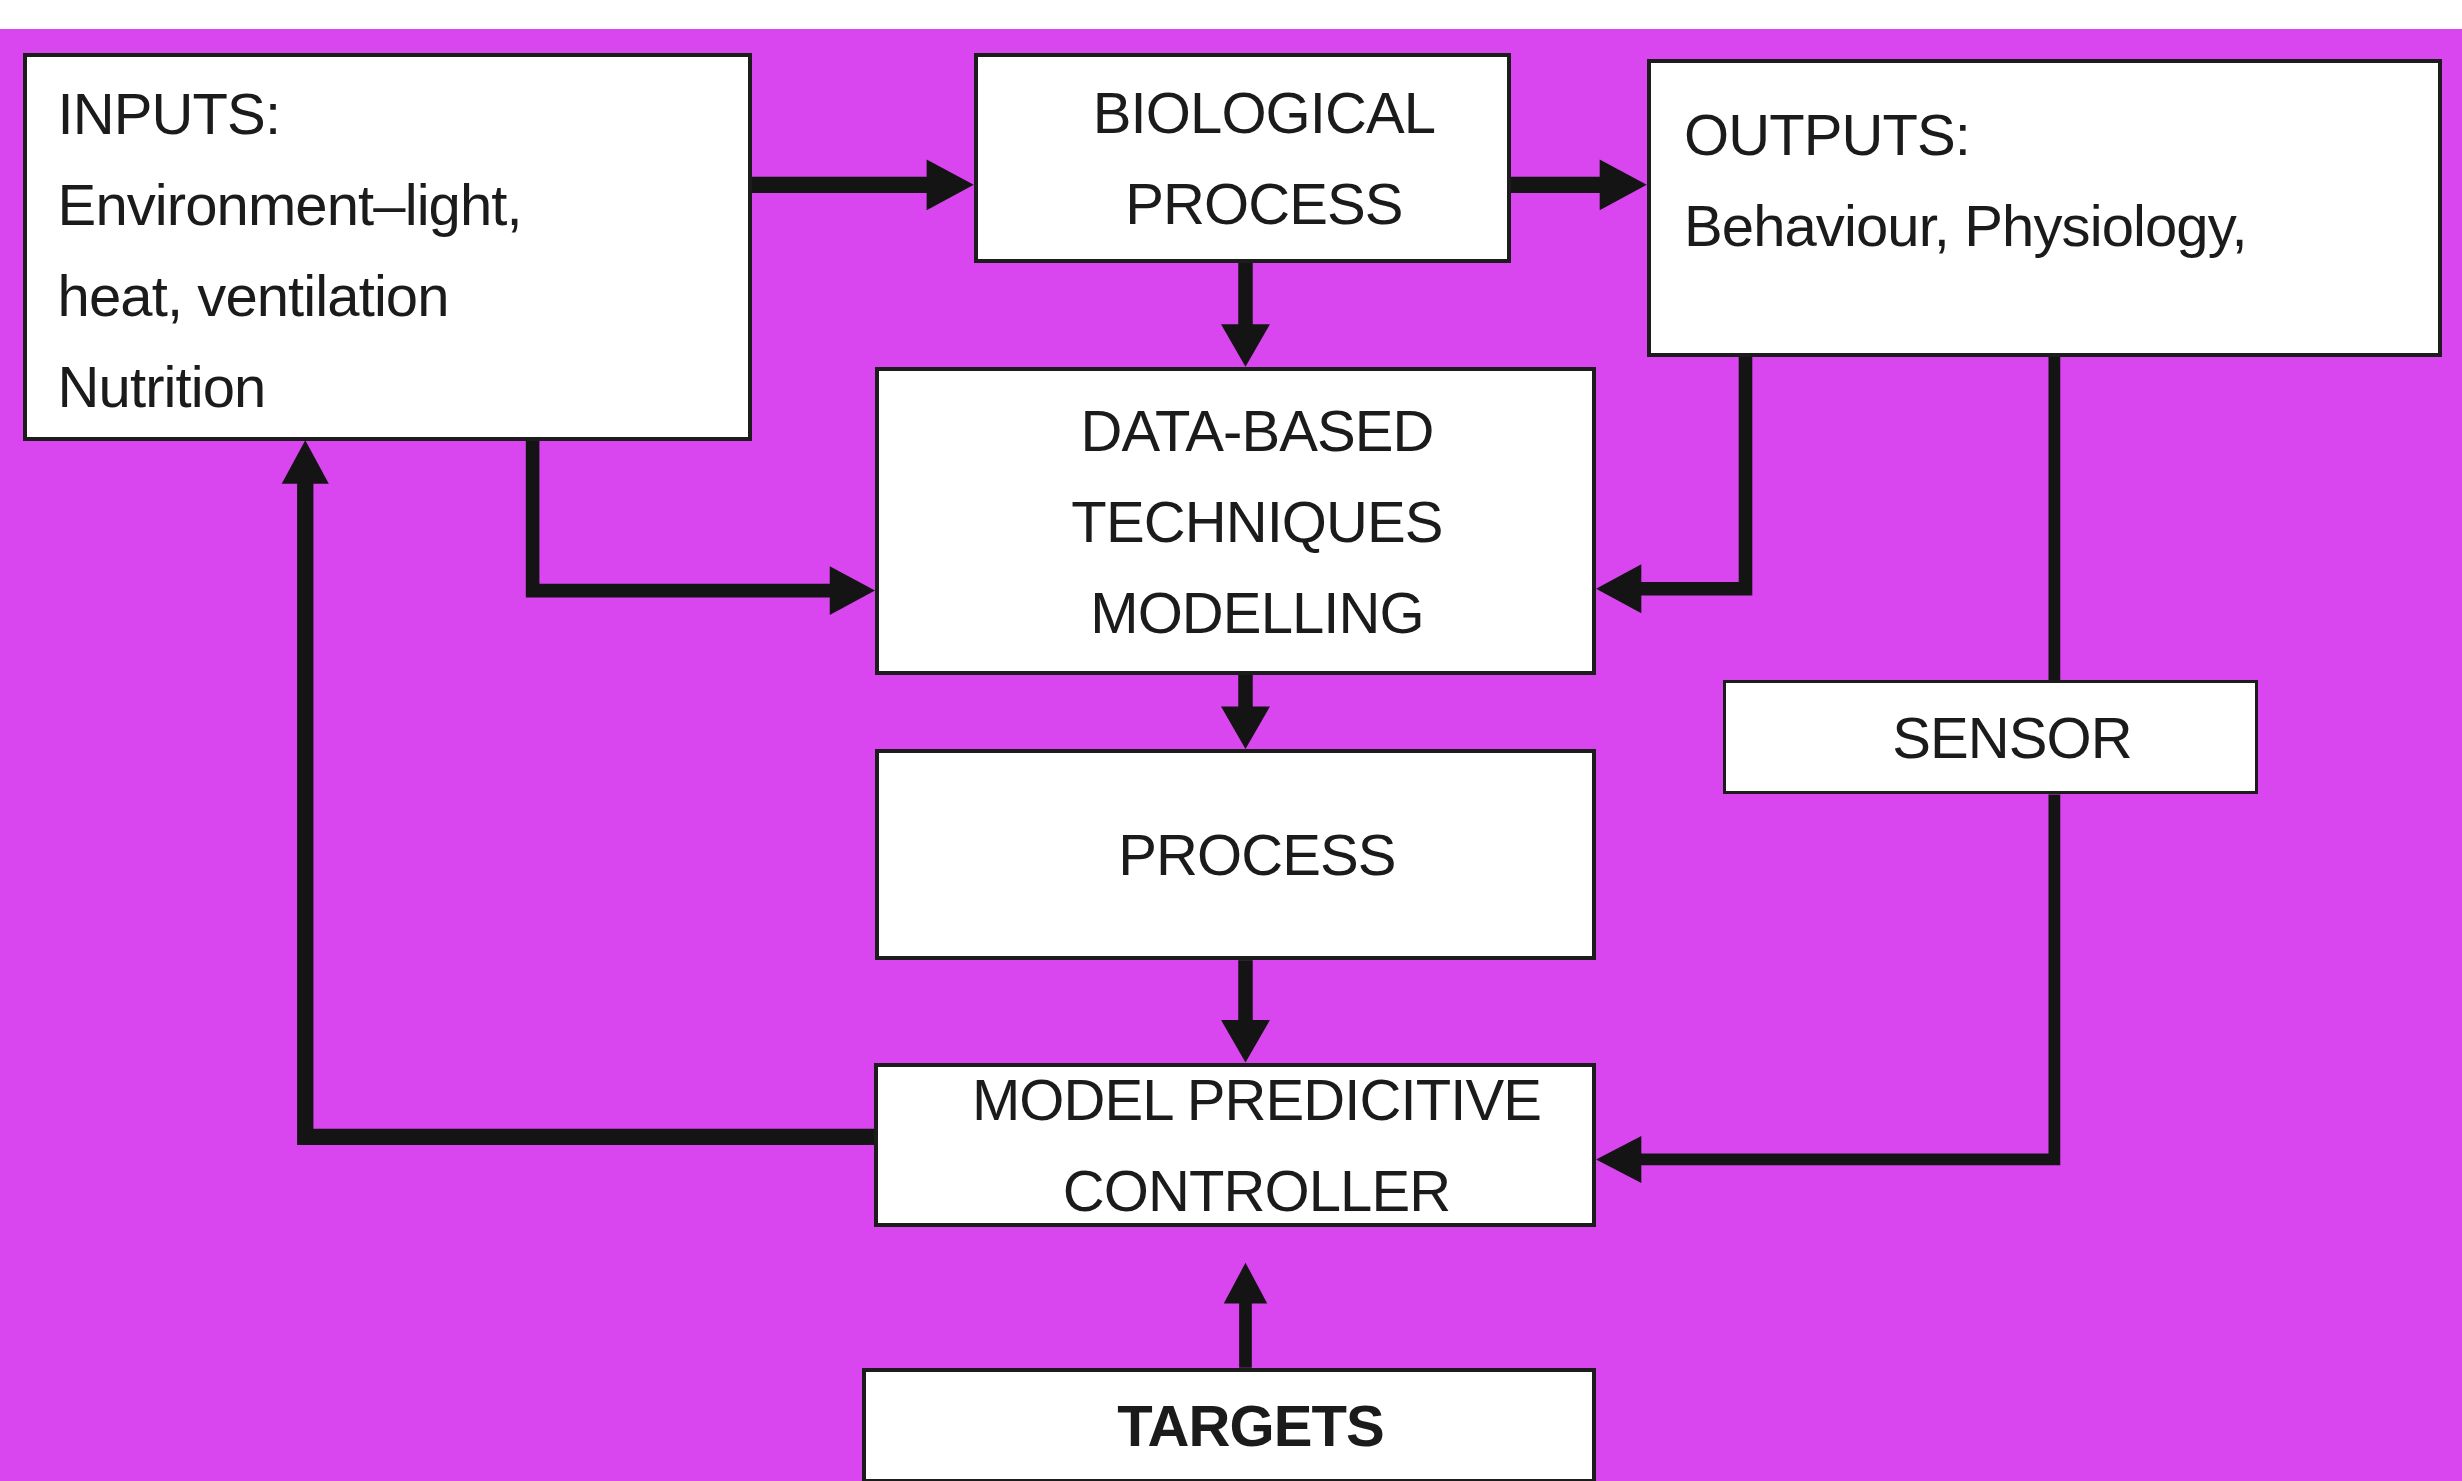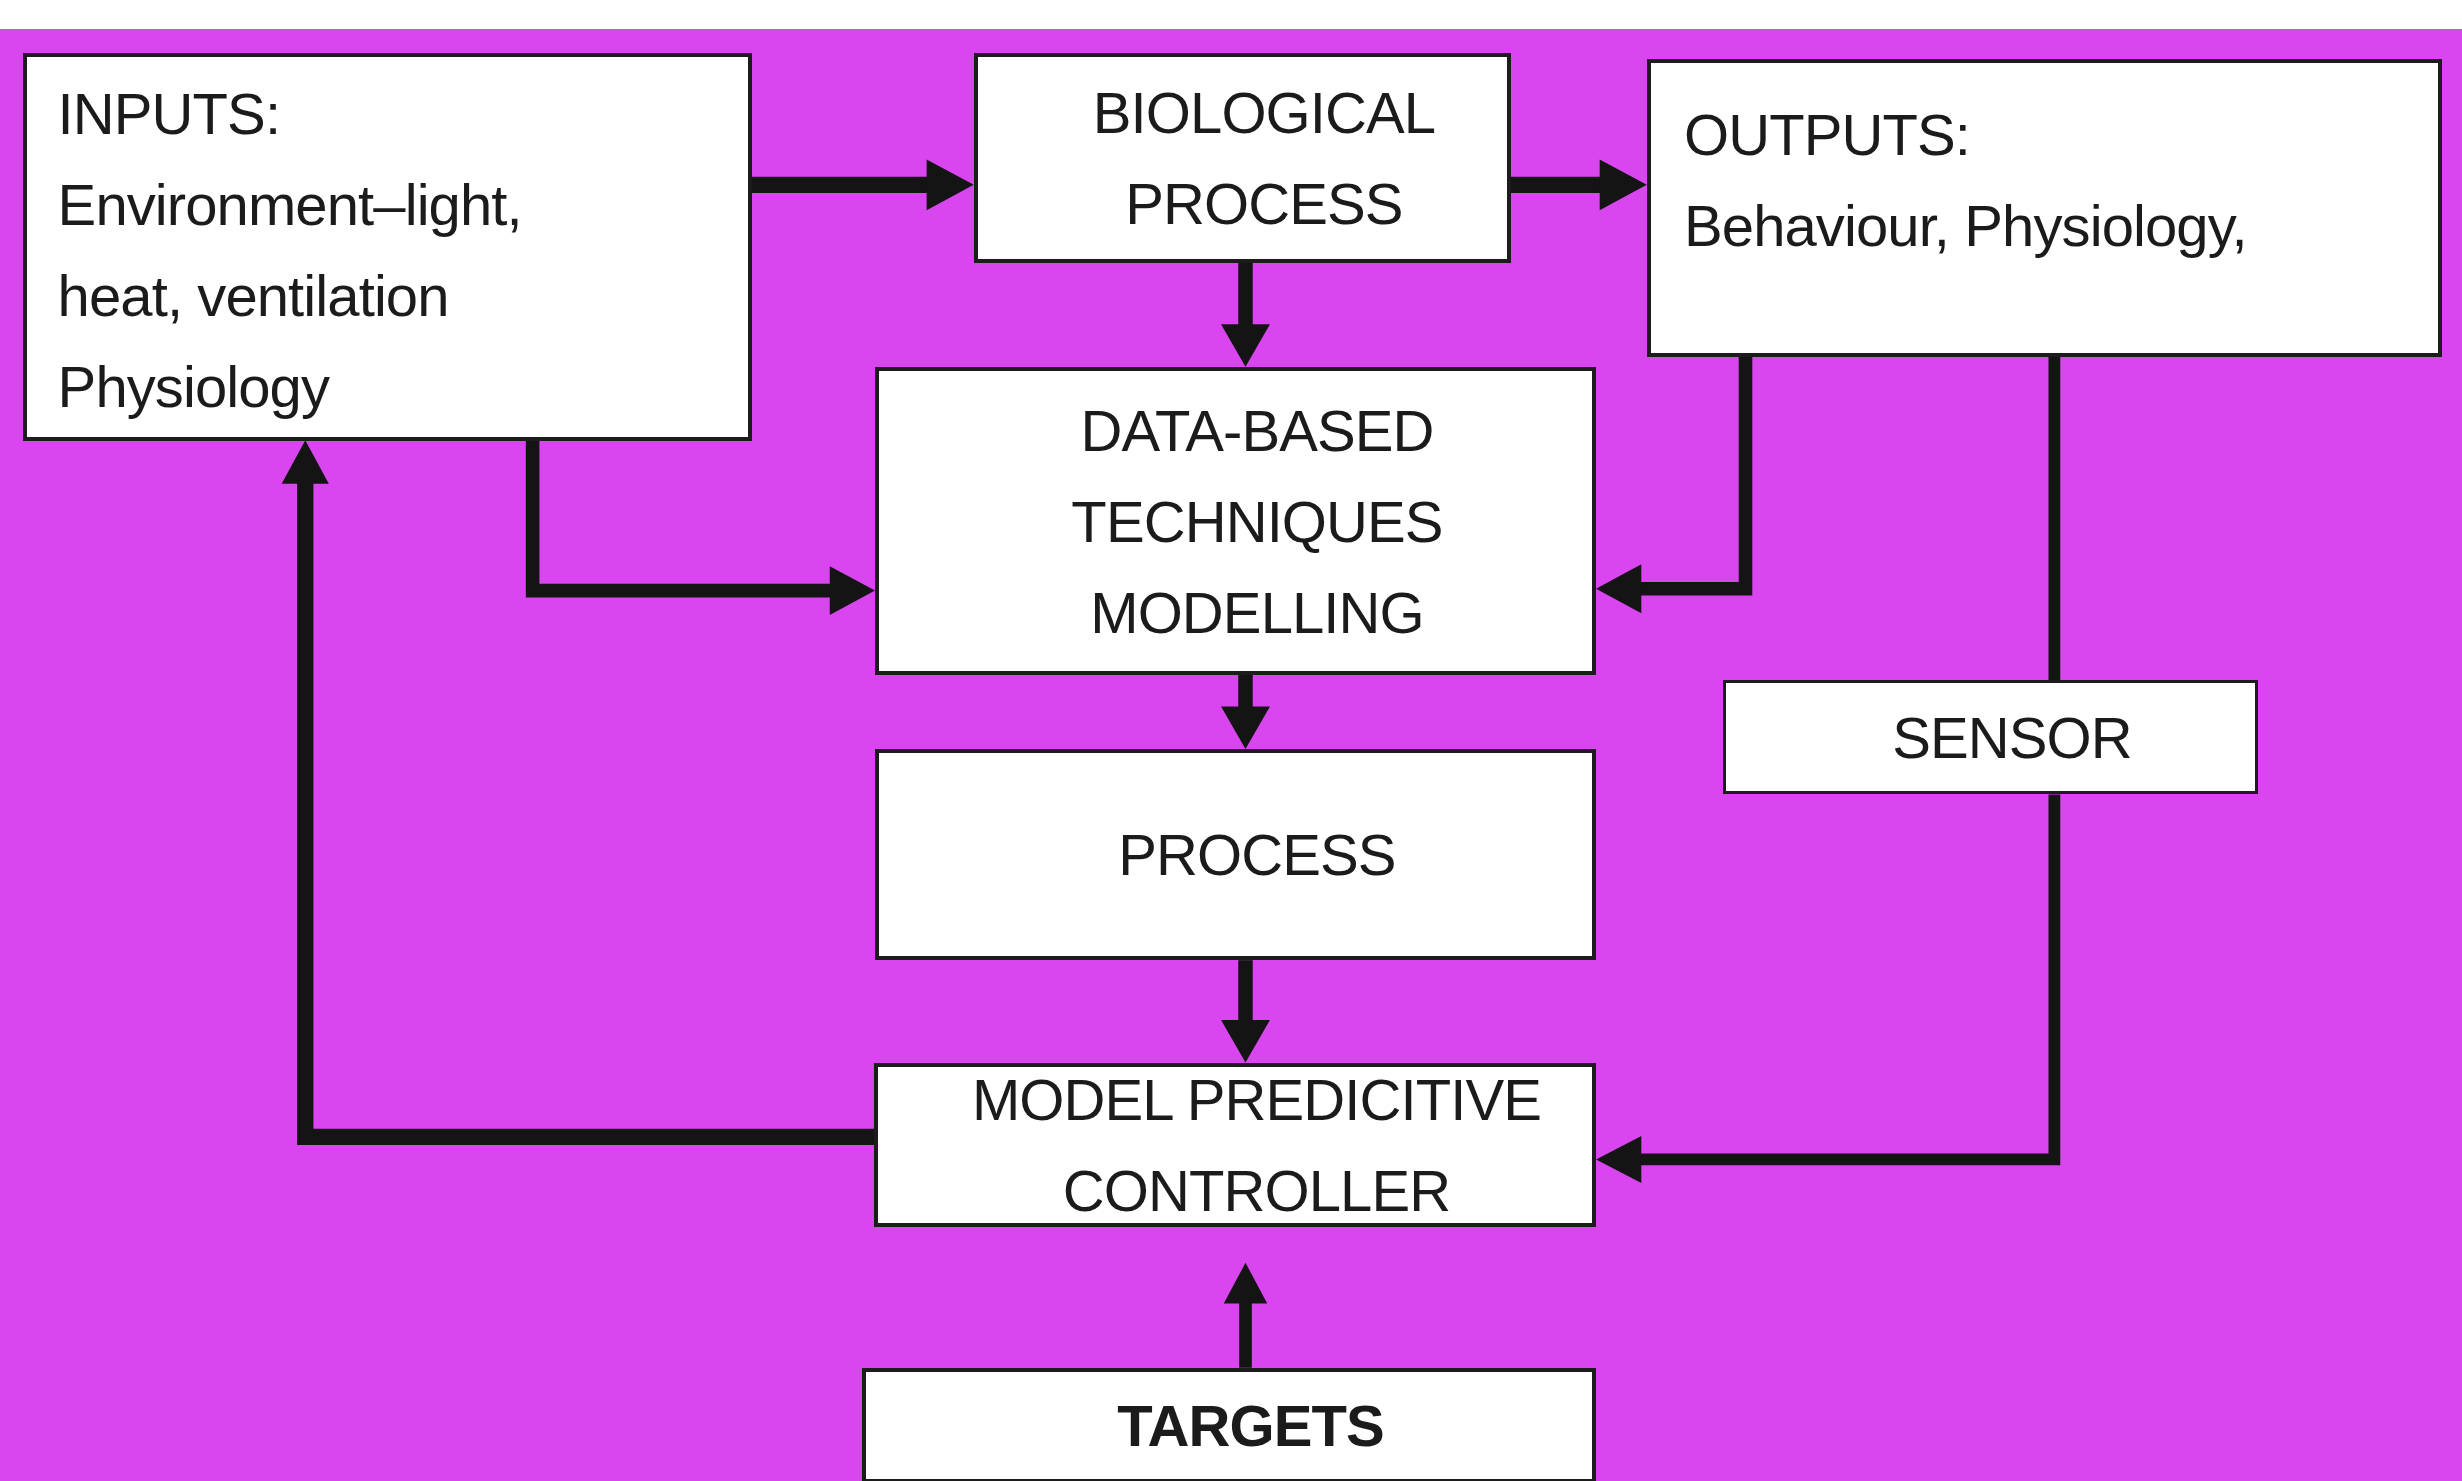--- a/index.html
+++ b/index.html
@@ -119,21 +119,21 @@
     <g>
       <line x1="1375" y1="1478" x2="1375" y2="1404" stroke-width="14"></line>
       <polygon points="1375,1362 1351,1407 1399,1407"></polygon>
     </g>
   </svg>
 
   <div class="node align-left" style="left:22.6px; top:23.6px; width:729px; height:388px; padding:11px 13.6px 0 31px;">
     <span class="line">INPUTS:</span>
     <span class="line">Environment–light,</span>
     <span class="line">heat, ventilation</span>
-    <span class="line">Physiology</span>
+    <span class="line">Nutrition</span>
   </div>
 
   <div class="node" style="left:974px; top:23.6px; width:537px; height:210px;">
     <span class="line">BIOLOGICAL</span>
     <span class="line">PROCESS</span>
   </div>
 
   <div class="node align-left" style="left:1647px; top:30px; width:795px; height:298px; padding:26px 9px 0 33px;text-align:center;">
     <span class="line">OUTPUTS:</span>
     <span class="line">Behaviour, Physiology,</span>

